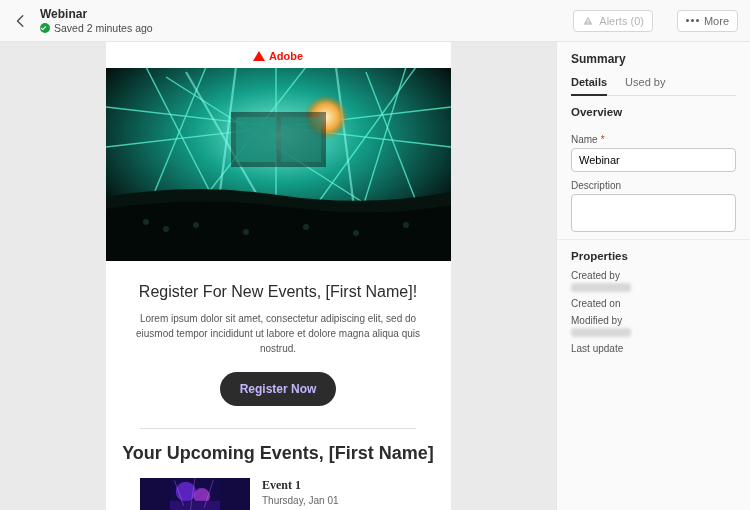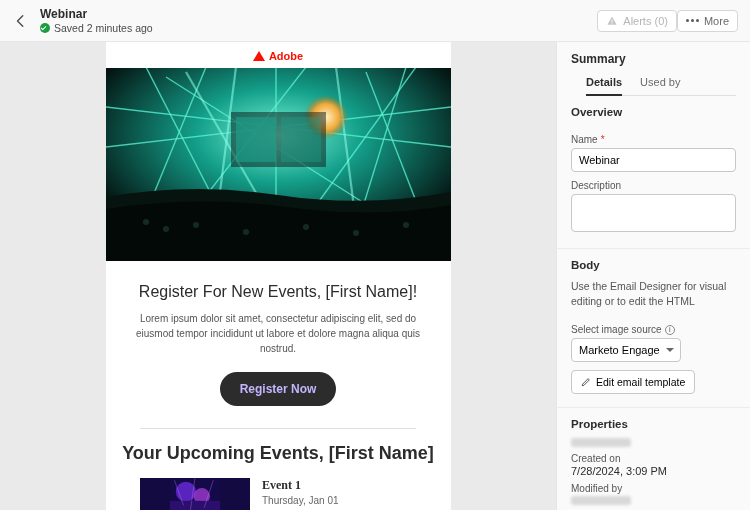--- a/index.html
+++ b/index.html
@@ -5,21 +5,21 @@
 * { box-sizing: border-box; margin: 0; padding: 0; }
 html, body { width: 750px; height: 510px; overflow: hidden; font-family: -apple-system, "Segoe UI", sans-serif; font-size: 12px; color: #2c2c2c; background: #fff; }
 
 .topbar { height: 42px; border-bottom: 1px solid #e6e6e6; display: flex; align-items: center; padding: 0 12px; background: #f9f9f9; }
 .back { width: 18px; height: 18px; margin-right: 10px; cursor: pointer; display:flex; align-items:center; justify-content:center; }
 .titleblock { flex: 1; }
 .titleblock .t { font-weight: 700; font-size: 12px; }
 .saved { font-size: 10.5px; color: #4b4b4b; display: flex; align-items: center; gap: 4px; margin-top: 1px; }
 .check { width: 10px; height: 10px; background: #1a9c3f; border-radius: 50%; position: relative; }
 .check::after { content:""; position:absolute; left:2.2px; top:2.2px; width:2px; height:4px; border-right:1.5px solid #fff; border-bottom:1.5px solid #fff; transform: rotate(45deg); }
-.topbtn { border:1px solid #d6d6d6; background:#fff; border-radius:4px; padding:4px 8px; font-size:11px; display:flex; align-items:center; gap:5px; color:#6a6a6a; margin-left:0; cursor:pointer; }
+.topbtn { border:1px solid #d6d6d6; background:#fff; border-radius:4px; padding:4px 8px; font-size:11px; display:flex; align-items:center; gap:5px; color:#6a6a6a; margin-left:24px; cursor:pointer; }
 .topbtn.alerts { color:#b5b5b5; }
 .dots { display:inline-flex; gap:2px; }
 .dots i { width:3px; height:3px; background:#5a5a5a; border-radius:50%; display:block; }
 
 .main { display:flex; height: calc(100% - 42px); }
 .canvas { flex:1; background:#eaeaea; display:flex; justify-content:center; overflow:hidden; }
 .page { width: 345px; background:#fff; margin-top:0; display:flex; flex-direction:column; align-items:center; }
 .brand { padding:8px 0 6px; display:flex; align-items:center; gap:4px; }
 .brand .logo { width:12px; height:10px; position:relative; }
 .brand .logo::before { content:""; position:absolute; left:0; top:0; border-left:6px solid transparent; border-right:0 solid transparent; border-bottom:10px solid #fa0f00; }
@@ -35,24 +35,24 @@
 .h2 { font-weight:800; font-size:18px; margin-bottom:14px; }
 .event { display:flex; width:80%; gap:12px; align-items:flex-start; }
 .ethumb { width:110px; height:32px; background:#120a40; overflow:hidden; }
 .ethumb svg { width:100%; height:100%; }
 .einfo .et { font-weight:800; font-size:12px;font-family:Liberation Serif, serif; }
 .einfo .ed { font-size:10px; color:#666; margin-top:2px; }
 
 .side { width:194px; border-left:1px solid #e6e6e6; background:#fafafa; overflow:hidden; display:flex; flex-direction:column; }
 .side .pad { padding: 10px 14px 0; }
 .summary { font-weight:700; font-size:12px; }
-.tabs { display:flex; gap:18px; margin-top:10px; border-bottom:1px solid #e0e0e0;margin-left:15px; }
+.tabs { display:flex; gap:18px; margin-top:10px; border-bottom:1px solid #e0e0e0; }
 .tab { font-size:11px; padding-bottom:6px; cursor:pointer; color:#6a6a6a; }
 .tab.active { color:#2c2c2c; font-weight:700; border-bottom:2px solid #2c2c2c; margin-bottom:-1px; }
-.section { padding: 10px 14px 13px; border-bottom:1px solid #ececec; }
+.section { padding: 10px 14px 4px; border-bottom:1px solid #ececec; }
 .section h4 { font-size:11.5px; font-weight:700; margin-bottom:8px; }
 .label { font-size:10px; color:#555; display:flex; align-items:center; gap:3px; margin-bottom:3px;margin-top:16px; }
 .req { color:#d73220; }
 .field { width:100%; border:1px solid #c8c8c8; border-radius:4px; background:#fff; padding:5px 7px; font-size:11px; font-family:inherit; }
 textarea.field { height:38px; resize:none; }
 .hint { font-size:10.5px; color:#555; line-height:1.4; margin-bottom:8px; }
 .selwrap { position:relative; width:110px; }
 .selwrap .field { padding-right:20px; }
 .selwrap::after { content:""; position:absolute; right:7px; top:50%; width:0; height:0; border-left:4px solid transparent; border-right:4px solid transparent; border-top:4.5px solid #666; transform:translateY(-50%); }
 .editbtn { margin-top:8px; border:1px solid #c8c8c8; background:#fff; border-radius:4px; padding:5px 9px; font-size:10.5px; display:inline-flex; align-items:center; gap:5px; cursor:pointer; }
@@ -195,42 +195,25 @@
       <h4>Overview</h4>
       <div class="label">
           <span>Name</span>
           <span class="req">*</span>
         </div>
       <input class="field" value="Webinar" style="">
       <div class="label" style="margin-top:8px">Description</div>
       <textarea class="field" style=""></textarea>
     </div>
 
-    <div class="section">
-      <h4>Body</h4>
-      <div class="hint">Use the Email Designer for visual editing or to edit the HTML</div>
-      <div class="label">
-        <span>Select image source</span>
-        <span class="info-icon">i</span>
-      </div>
-      <div class="selwrap">
-        <input class="field" readonly="" value="Marketo Engage" style="">
-      </div>
-      <button class="editbtn">
-        <svg class="pencil" viewBox="0 0 12 12">
-            <path d="M1.5 10.5 L2 8.5 L8.5 2 L10 3.5 L3.5 10 Z" fill="none" stroke="#4a4a4a" stroke-width="1.1"></path>
-          </svg>
-        <span>Edit email template</span>
-      </button>
-    </div>
 
     <div class="section" style="border-bottom:none">
       <h4>Properties</h4>
+      <div class="plabel">Created by</div>
       <div class="blur"></div>
       <div class="plabel">Created on</div>
-      <div class="pval">7/28/2024, 3:09 PM</div>
       <div class="plabel">Modified by</div>
       <div class="blur"></div>
       <div class="plabel">Last update</div>
 
     </div>
   </div>
 </div>
 
 </body></html>

